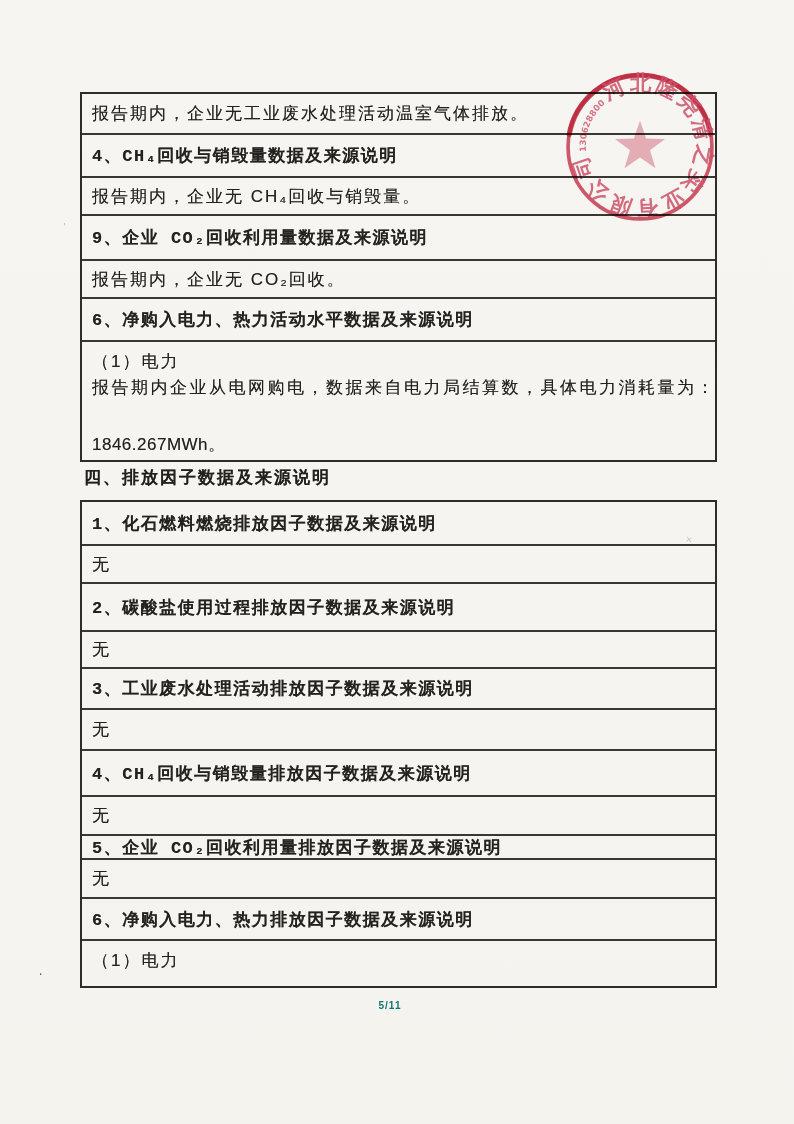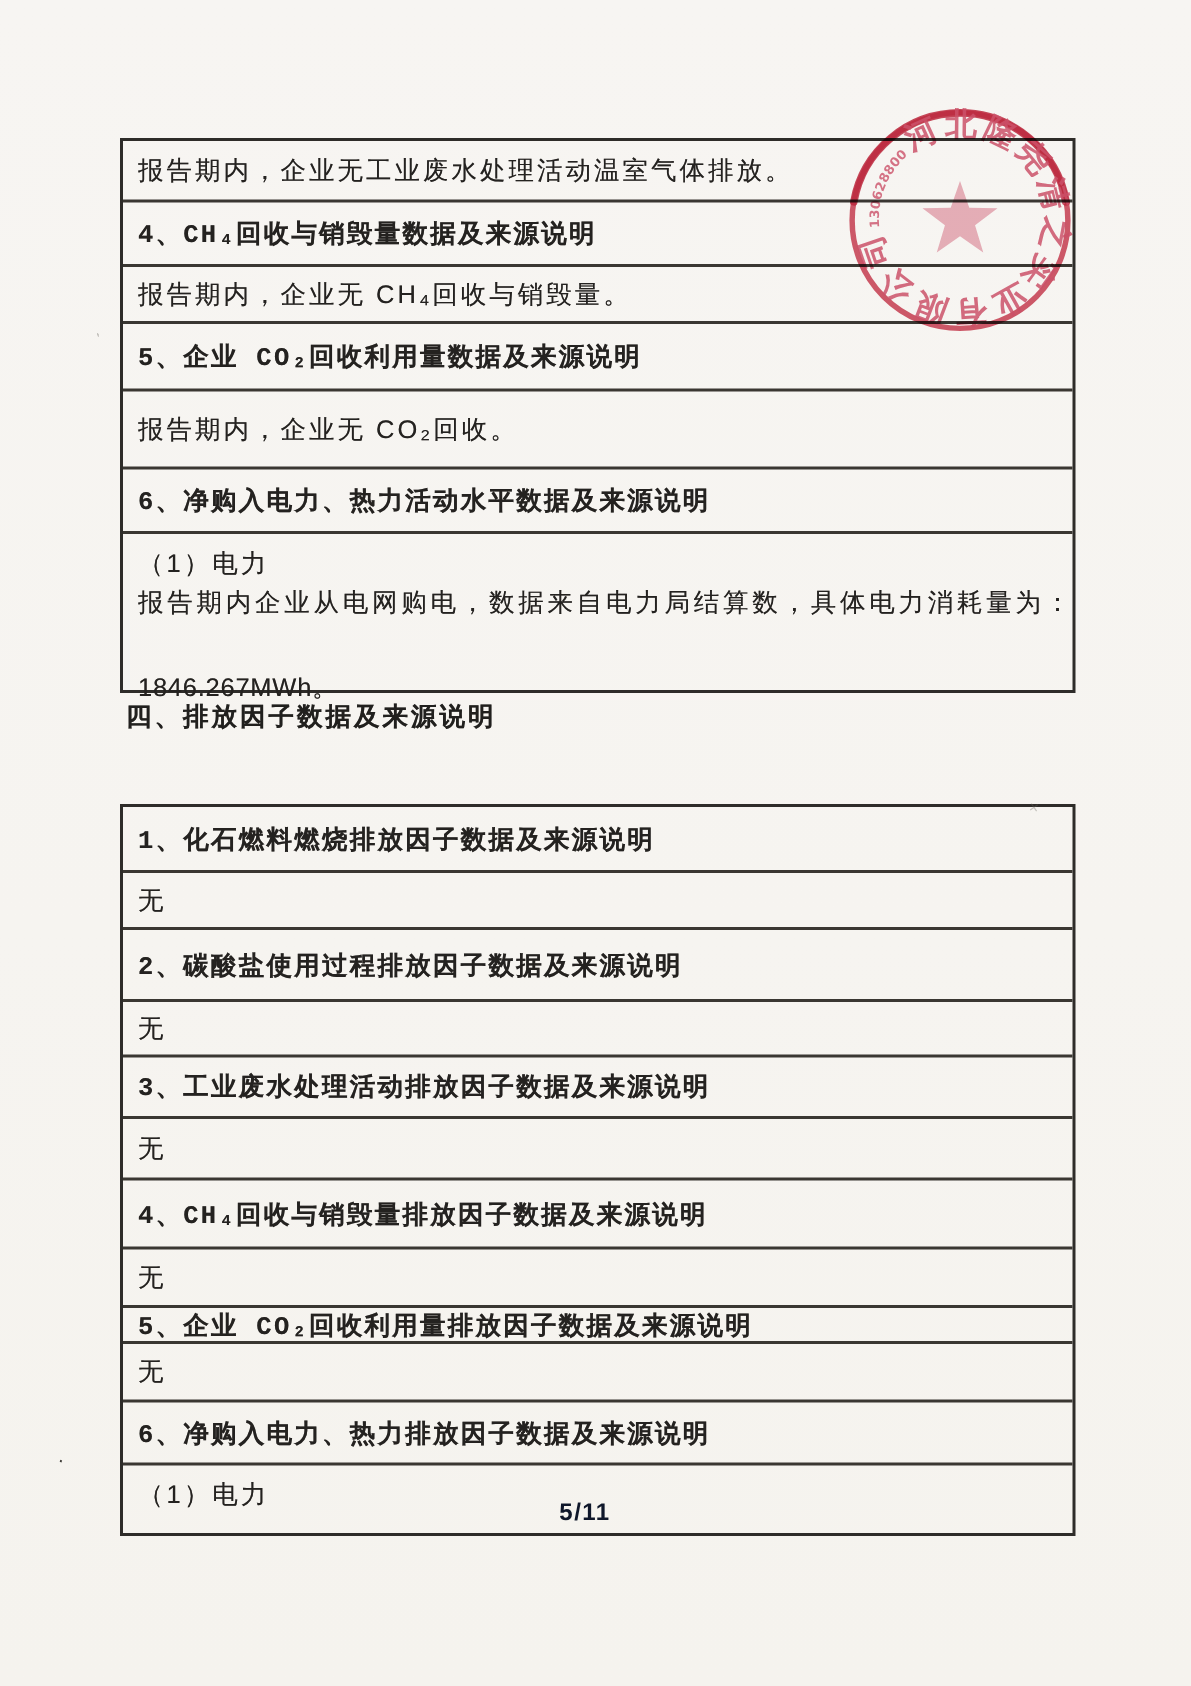--- a/index.html
+++ b/index.html
@@ -15,21 +15,21 @@
 
   
   .doc-table {
     position:absolute;
     left:80px;
     width:637px;
     border:2.5px solid #2e2c29;
     background:transparent;
   }
   .table1 { top:92px; height:370px; }
-  .table2 { top:500px; height:488px;margin-top:36px; }
+  .table2 { top:500px; height:488px; }
 
   .row {
     display:flex;
     align-items:center;
     padding-left:10px;
     padding-right:8px;
     border-top:2px solid #3a3732;
     font-size:17px;
     letter-spacing:2px;
     color:#242220;
@@ -57,24 +57,24 @@
     font-weight:700;
     letter-spacing:2px;
     color:#21201e;
     text-shadow:0 0 .4px rgba(45,42,38,.6);
   }
   .footer {
     position:absolute;
     left:0; top:1000px;
     width:780px;
     text-align:center;
-    font-size:16px;
+    font-size:10px;
     font-weight:700;
     letter-spacing:1px;
-    color:#0f172a;
+    color:#0f766e;
   }
 
   
   .stamp {
     position:absolute;
     left:561px; top:68px;
     width:158px; height:158px;
     mix-blend-mode:multiply;
     opacity:.92;
     pointer-events:none;
@@ -95,23 +95,23 @@
     <div class="row" style="height:39px">
         <span>报告期内，企业无工业废水处理活动温室气体排放。</span>
       </div>
     <div class="row hdr" style="height:43px">
         <span>4、CH₄回收与销毁量数据及来源说明</span>
       </div>
     <div class="row" style="height:38px">
         <span>报告期内，企业无 CH₄回收与销毁量。</span>
       </div>
     <div class="row hdr" style="height:45px">
-        <span>5、企业 CO₂回收利用量数据及来源说明</span>
+        <span>9、企业 CO₂回收利用量数据及来源说明</span>
       </div>
-    <div class="row" style="height:52px">
+    <div class="row" style="height:38px">
         <span>报告期内，企业无 CO₂回收。</span>
       </div>
     <div class="row hdr" style="height:43px">
         <span>6、净购入电力、热力活动水平数据及来源说明</span>
       </div>
     <div class="row bigcell" style="height:124px">
       <span class="ln1">（1）电力</span>
       <span class="ln2">报告期内企业从电网购电，数据来自电力局结算数，具体电力消耗量为：</span>
       <span class="ln3">1846.267MWh。</span>
     </div>

